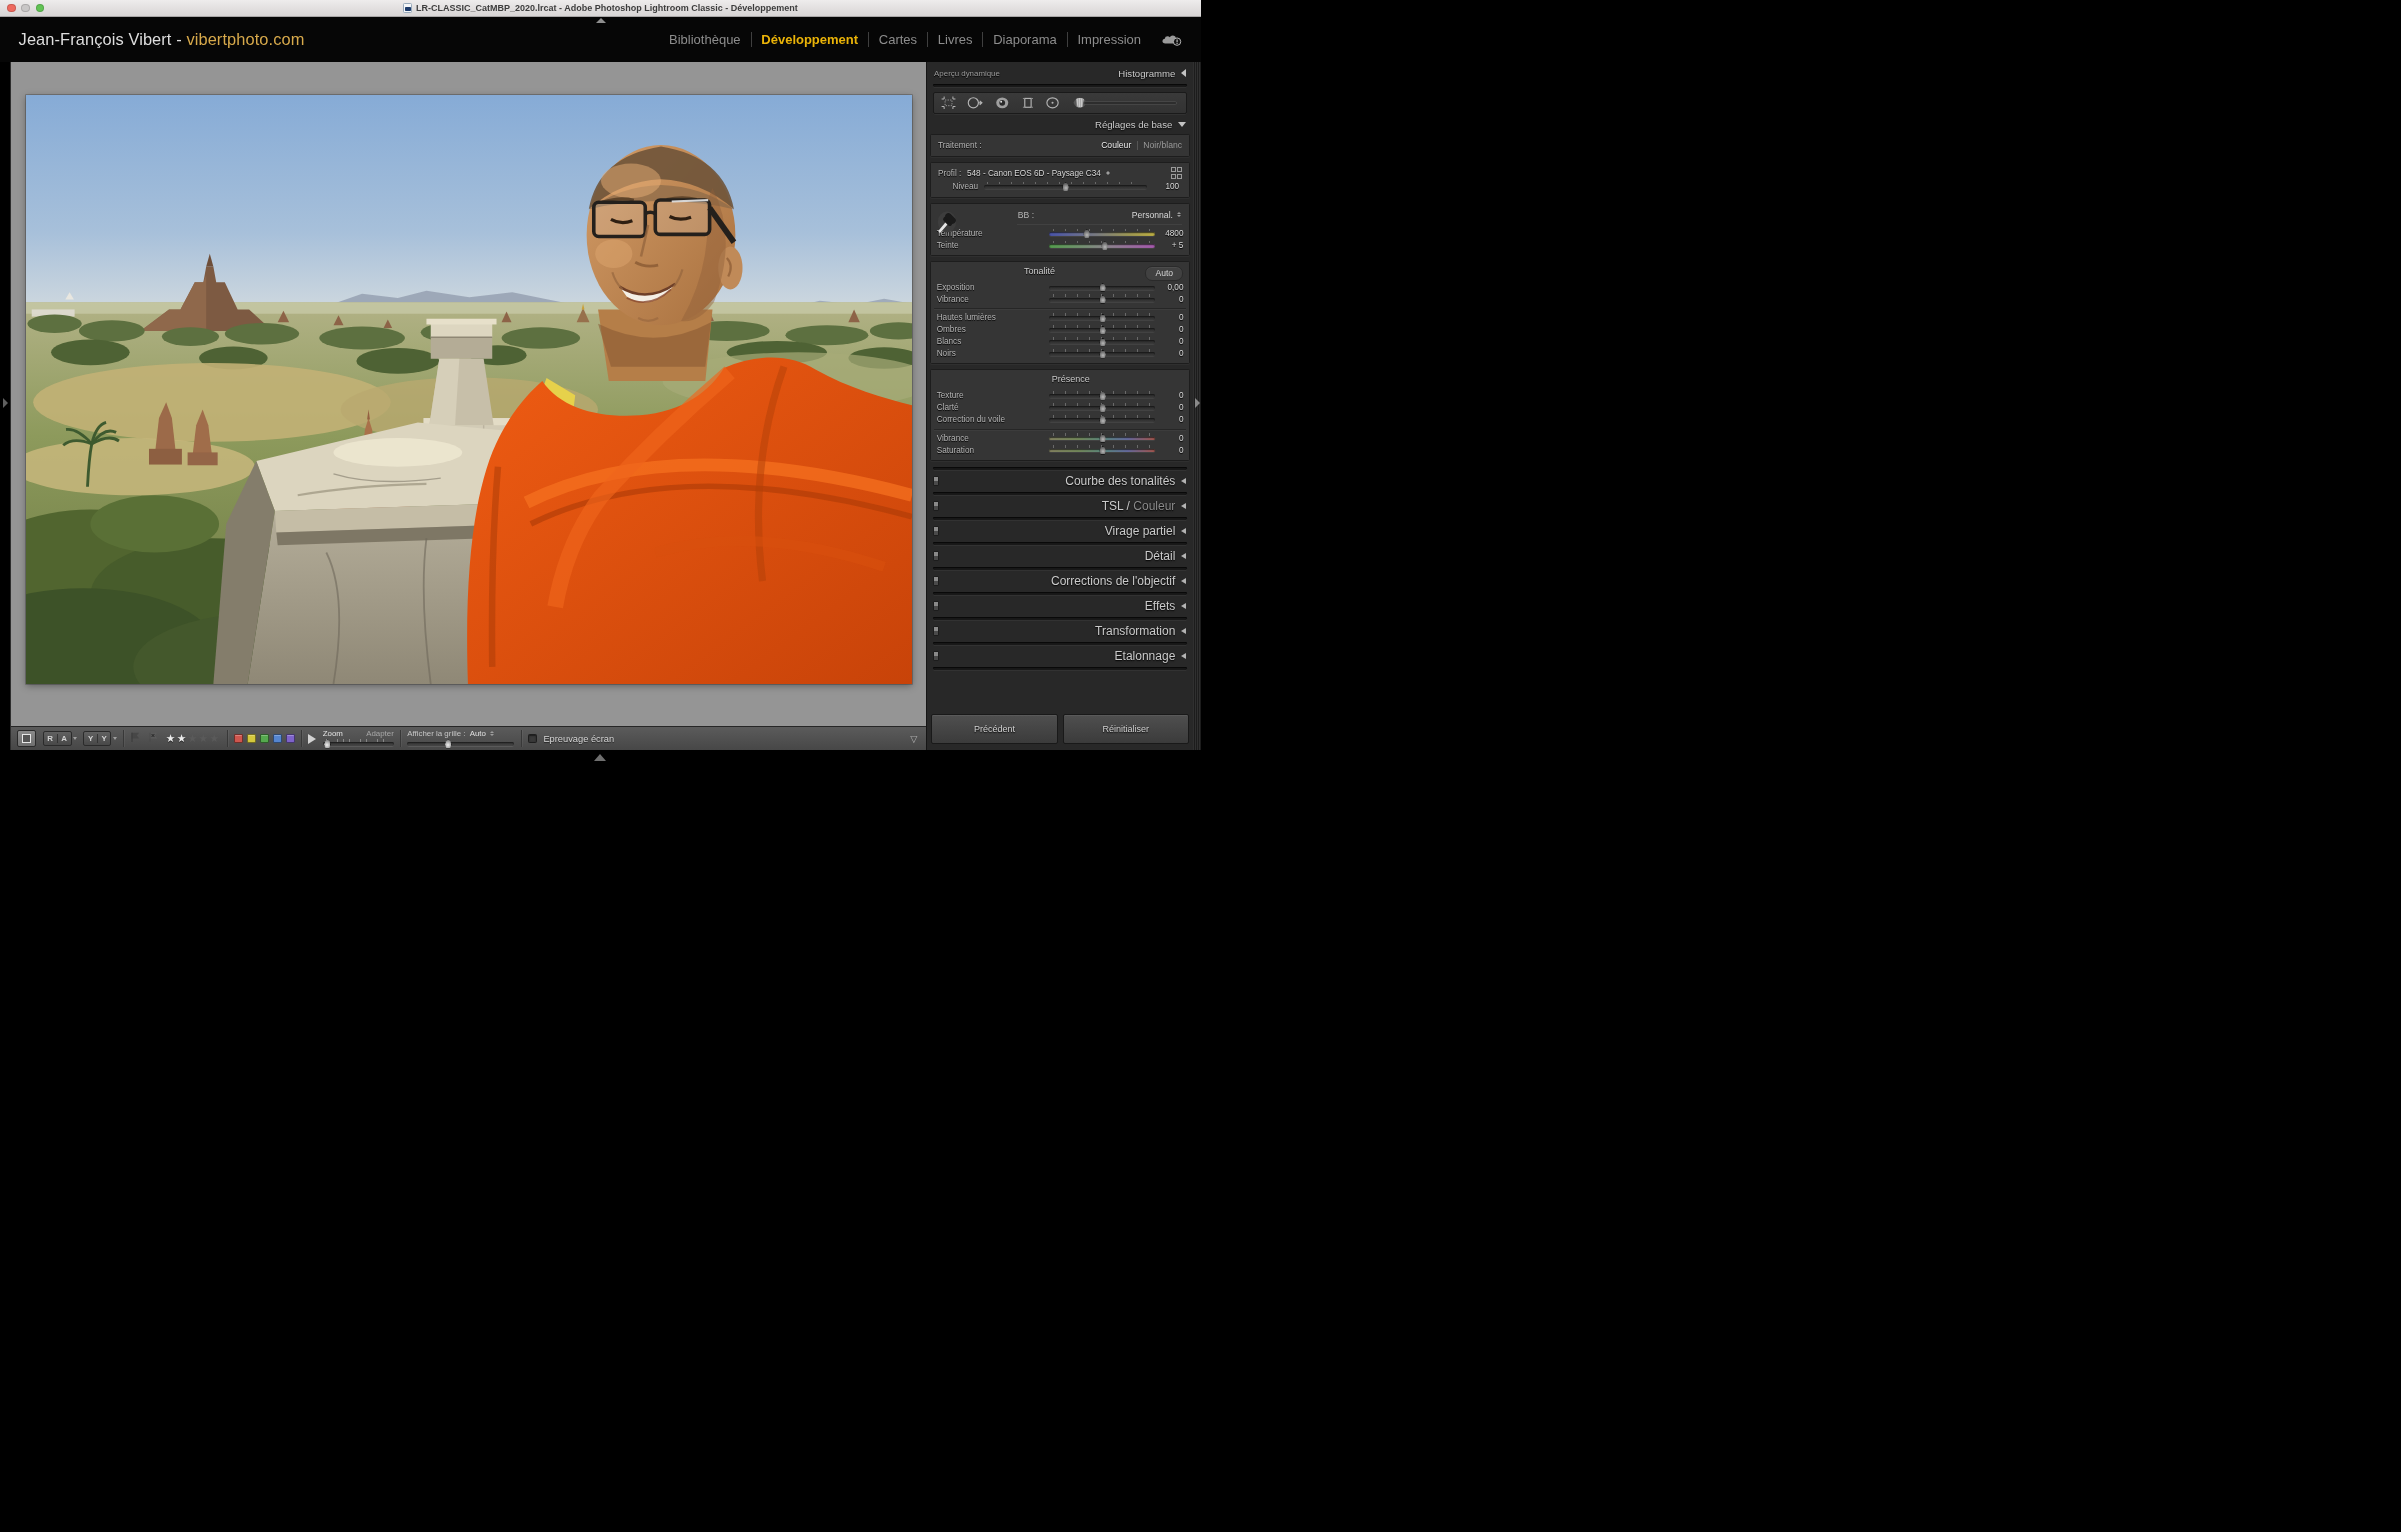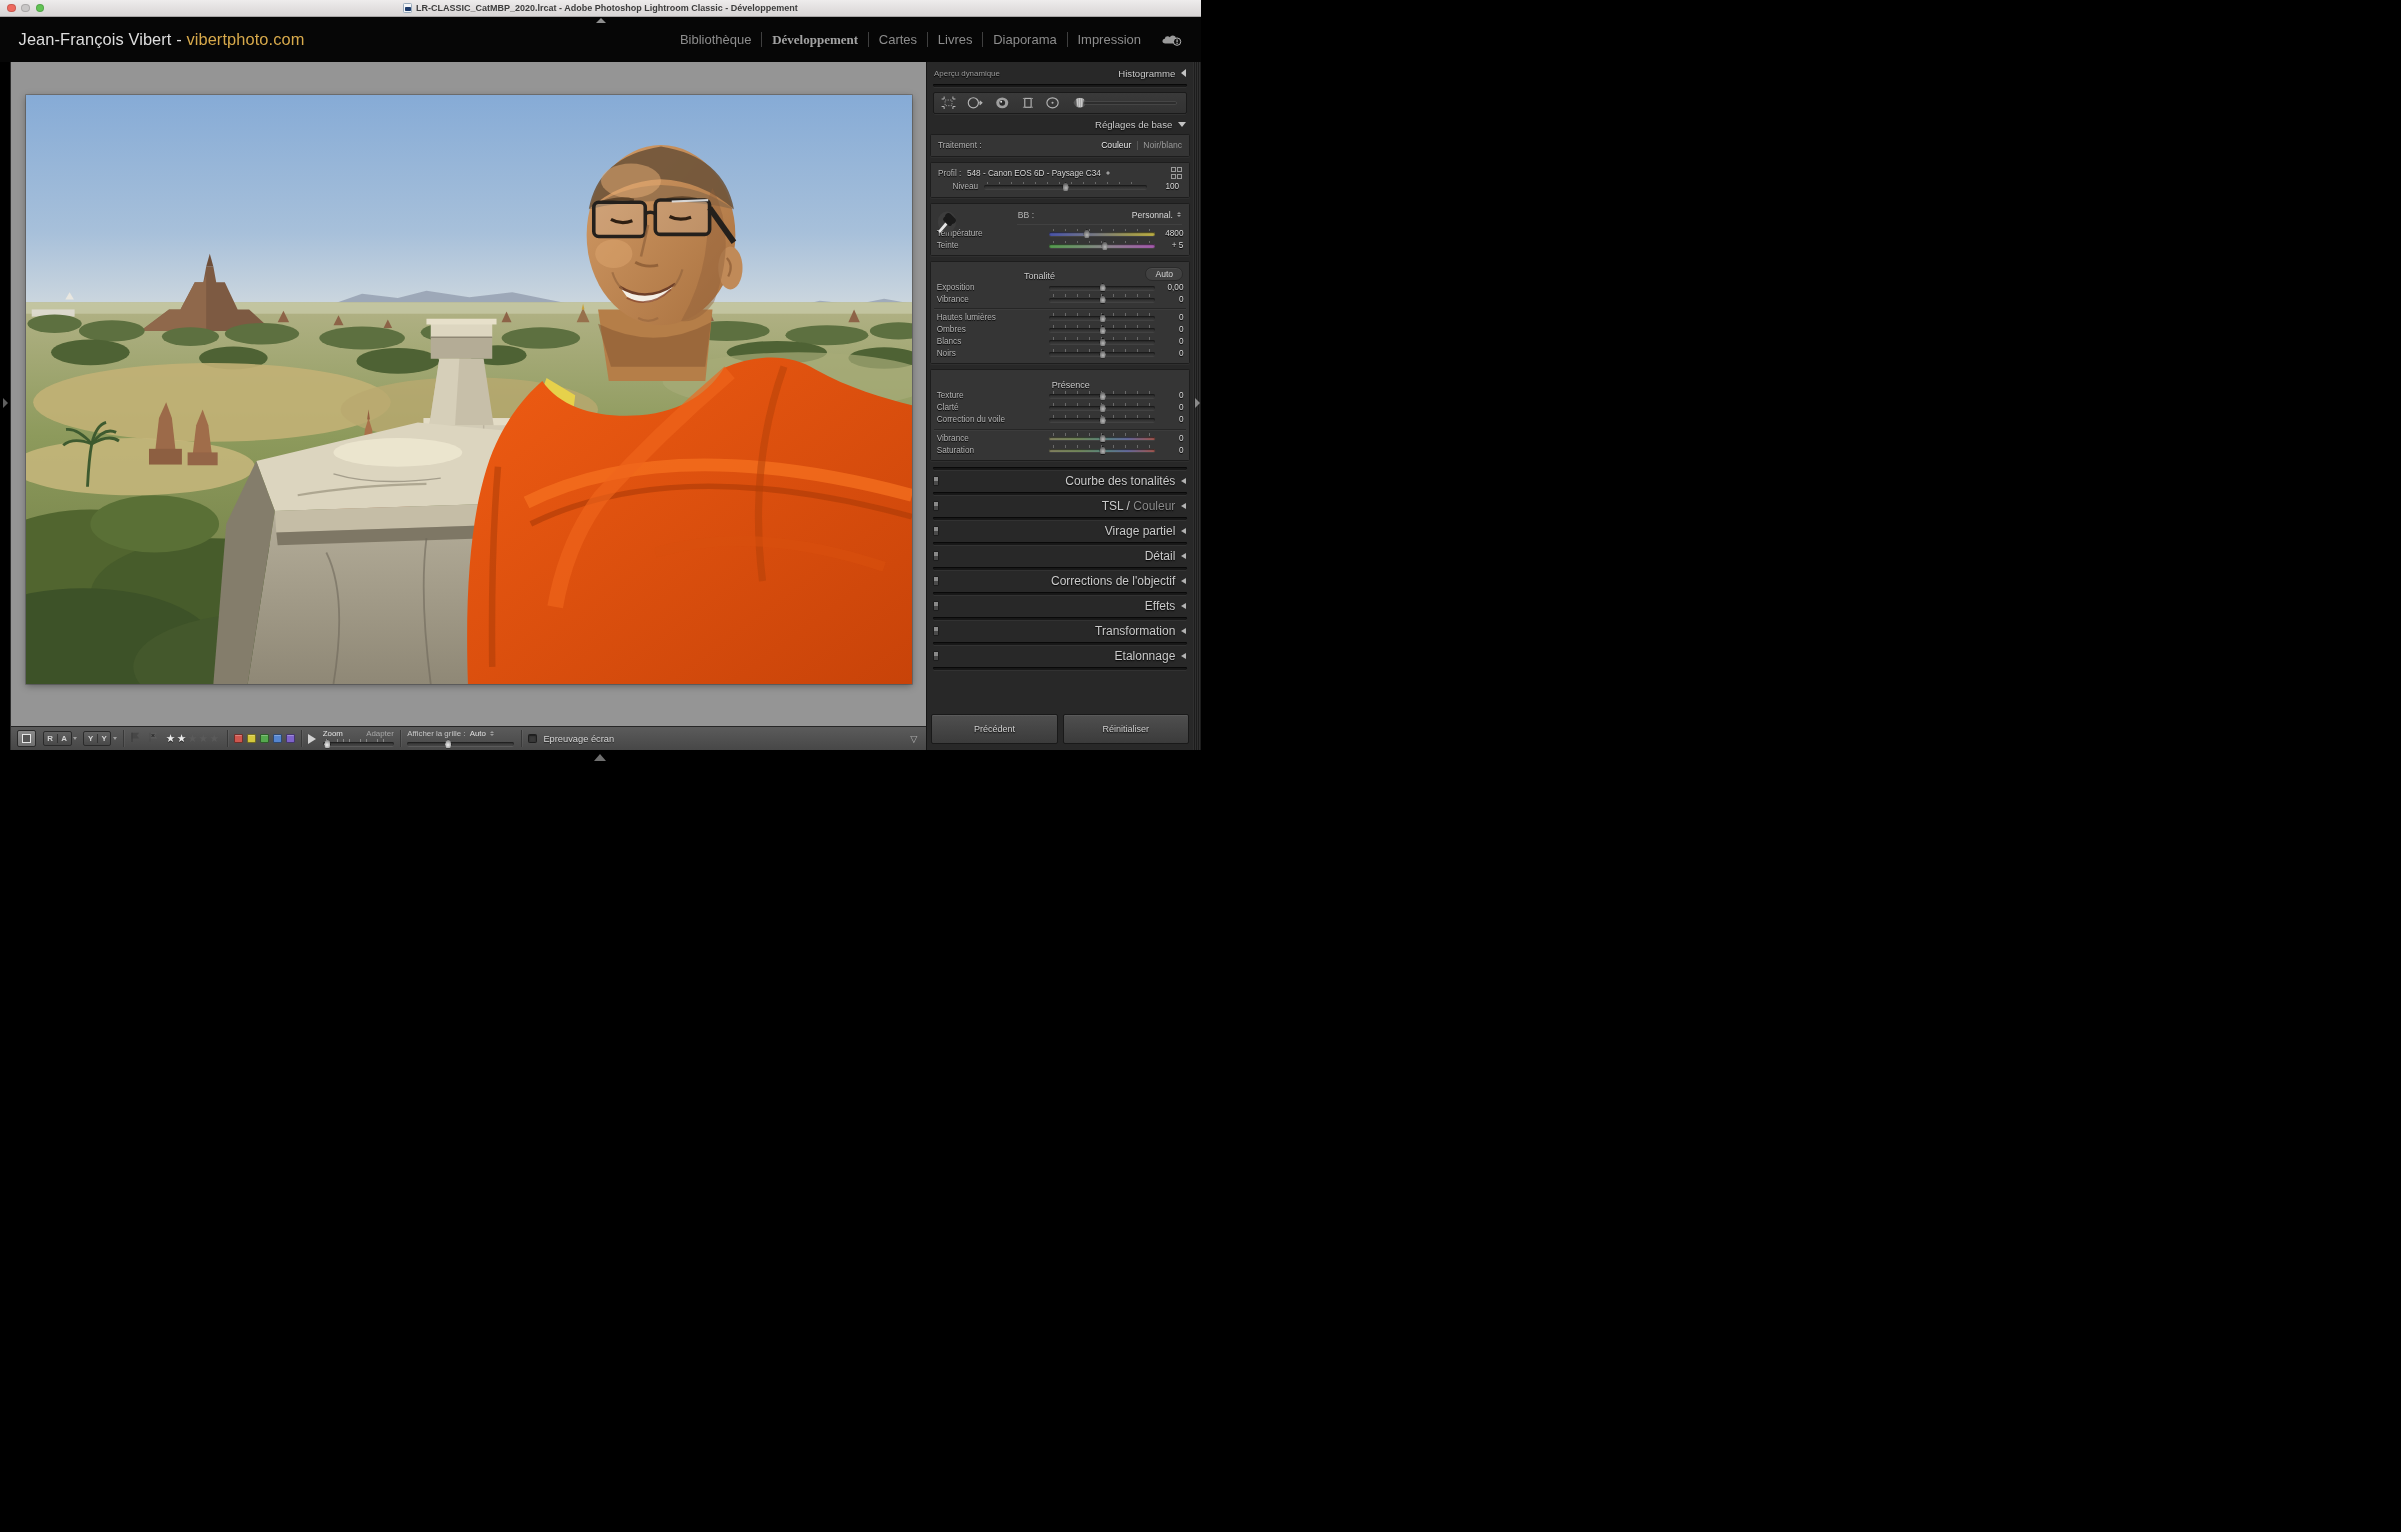--- a/index.html
+++ b/index.html
@@ -23,21 +23,21 @@
   
   .navbar { position:relative; height:45px; background:#060606;
     display:flex; align-items:center; padding:0 18.6px; }
   .top-toggle { position:absolute; left:50%; top:1.4px; margin-left:-4.3px;
     width:0; height:0; border-left:5px solid transparent; border-right:5px solid transparent;
     border-bottom:5.7px solid #8e8e8e; }
   .logo { font-size:16.4px; color:#dedede; letter-spacing:0.1px; }
   .logo .accent { color:#d7a94b; }
   .modules { margin-left:auto; display:flex; align-items:center; gap:10px; font-size:13px; color:#8d8d8d; }
   .module { cursor:default; }
-  .module.active { color:#a3a3a3; font-weight:bold;font-family:Liberation Serif, serif; }
+  .module.active { color:#eab308; font-weight:bold; }
   .mod-div { width:0.7px; height:14.3px; background:#3f3f3f; }
   .cloud { margin-left:10px; display:flex; align-items:center; }
 
   
   .main { display:flex; height:688px; }
   .left-strip { width:11.4px; background:#000; position:relative; border-right:1.4px solid #2e2e2e; }
   .edge-arrow-r { position:absolute; top:336px; left:2.9px; width:0; height:0;
     border-top:5px solid transparent; border-bottom:5px solid transparent; border-left:5.7px solid #5f5f5f; }
 
   .content { flex:1; position:relative; background:#959595; overflow:hidden; }
@@ -154,21 +154,21 @@
   .niveau-row { padding:1.4px 4.3px; }
   .niveau-row .lab { width:40px; }
   .trk.wide { flex:1; width:auto; margin:0 4.3px 0 5.7px; }
 
   .bb-head { display:flex; align-items:center; padding:0.7px 2.9px 0.7px 0; height:14.3px; }
   .dropper { position:absolute; left:5.7px; top:5.7px; }
   .bb-label { margin-left:84px; color:#b5b5b5; }
   .bb-val { margin-left:auto; color:#d8d8d8; display:flex; align-items:center; gap:3.6px; padding-right:2.9px;}
   .bb-hr { height:0.7px; background:#4a4a4a; margin:2.1px 4.3px 2.9px 83px; opacity:.6; }
 
-  .group-head { display:flex; align-items:flex-end; height:15.7px; padding:0 2.9px;gap:24px; }
+  .group-head { display:flex; align-items:flex-start; height:15.7px; padding:0 2.9px;gap:24px; }
   .group-title { flex:1; text-align:center; color:#cbcbcb; font-size:9px;
     text-shadow:0 0.7px 0.7px #000; padding-left:21.4px; }
   .auto-btn { padding:1.4px 9.3px; border-radius:7.1px; background:#414141; border:0.7px solid #2a2a2a;
     box-shadow:inset 0 0.7px 0 rgba(255,255,255,.08); color:#d5d5d5; font-size:8.6px; }
   .inner-div { height:0.7px; background:#262626; box-shadow:0 0.7px 0 rgba(255,255,255,.06); margin:2.9px 0; }
 
   .sect { display:flex; align-items:center; padding:3.6px 7.1px 3.6px 5.7px; height:19.3px; }
   .toggle-sw { width:6.4px; height:10px; border:0.7px solid #1c1c1c; border-radius:1.4px;
     background:linear-gradient(#8a8a8a 0 45%, #4a4a4a 45%); }
   .sect-title { margin-left:auto; font-size:12px; color:#cbcbcb; text-shadow:0 0.7px 1.4px #000; }

